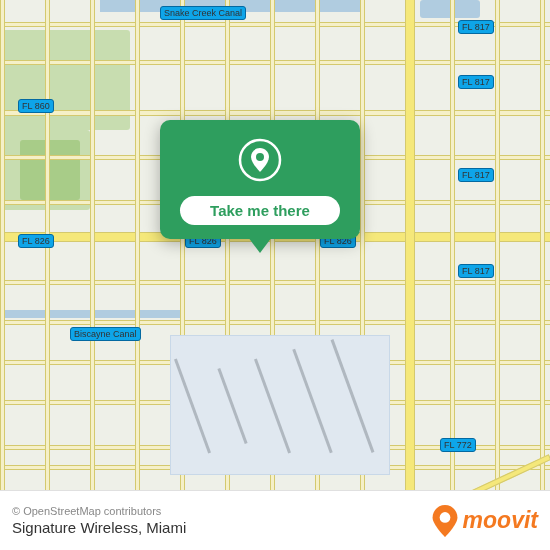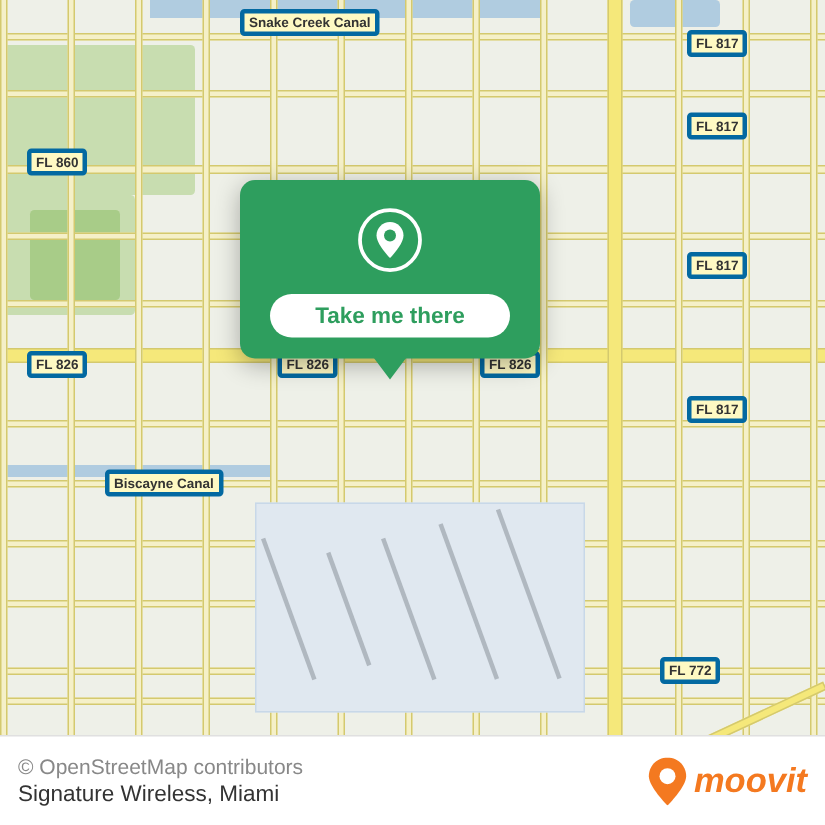--- a/index.html
+++ b/index.html
@@ -54,25 +54,25 @@
 
     
     .water {
       position: absolute;
       background: #b8d4e8;
     }
 
     
     .road-label {
       position: absolute;
-      background: #fef9c3;
-      border: 3px solid #0369a1;
+      background: #0ea5e9;
+      border: 1px solid #0369a1;
       border-radius: 3px;
       font-size: 9px;
-      font-weight: bold;
+      font-weight: normal;
       padding: 1px 3px;
       color: #333;
       white-space: nowrap;
     }
 
     
     #popup-card {
       position: absolute;
       top: 120px;
       left: 160px;
@@ -128,21 +128,21 @@
       padding: 0 12px;
       justify-content: space-between;
     }
 
     #bottom-left {
       display: flex;
       flex-direction: column;
     }
 
     .copyright-text {
-      font-size: 14px;
+      font-size: 11px;
       color: #888;
       margin-bottom: 2px;
     }
 
     .location-text {
       font-size: 15px;
       color: #333;
       font-weight: 400;
     }
 
@@ -237,21 +237,21 @@
   <div class="road-label" style="top:6px;left:160px;">Snake Creek Canal</div>
   <div class="road-label" style="top:99px;left:18px;">FL 860</div>
   <div class="road-label" style="top:234px;left:18px;">FL 826</div>
   <div class="road-label" style="top:234px;left:185px;">FL 826</div>
   <div class="road-label" style="top:234px;left:320px;">FL 826</div>
   <div class="road-label" style="top:20px;left:458px;">FL 817</div>
   <div class="road-label" style="top:75px;left:458px;">FL 817</div>
   <div class="road-label" style="top:168px;left:458px;">FL 817</div>
   <div class="road-label" style="top:264px;left:458px;">FL 817</div>
   <div class="road-label" style="top:438px;left:440px;">FL 772</div>
-  <div class="road-label" style="top:313px;left:70px;">Biscayne Canal</div>
+  <div class="road-label" style="top:327px;left:70px;">Biscayne Canal</div>
 
   <div id="popup-card">
 
     <svg class="popup-icon" viewBox="0 0 44 44" fill="none" xmlns="http://www.w3.org/2000/svg">
       <circle cx="22" cy="22" r="20" stroke="white" stroke-width="2.5" fill="none"></circle>
       <path d="M22 10 C17 10 13 14 13 19 C13 25 22 34 22 34 C22 34 31 25 31 19 C31 14 27 10 22 10Z" fill="white"></path>
       <circle cx="22" cy="19" r="4" fill="#2e9e5e"></circle>
     </svg>
     <button class="popup-btn">Take me there</button>
   </div>

